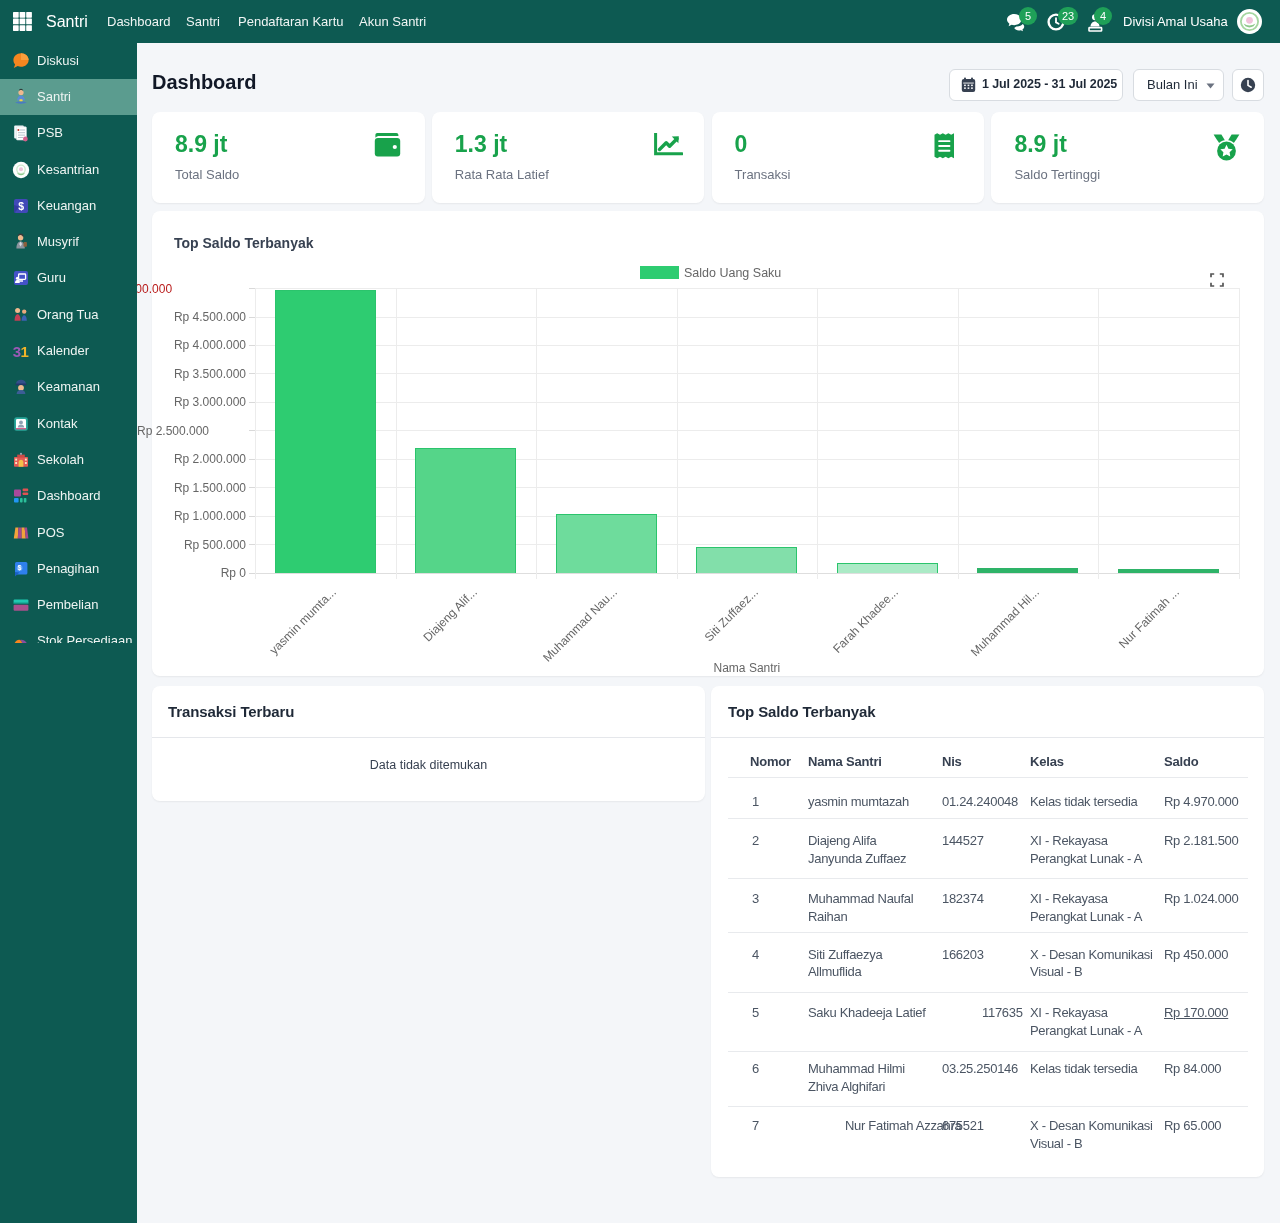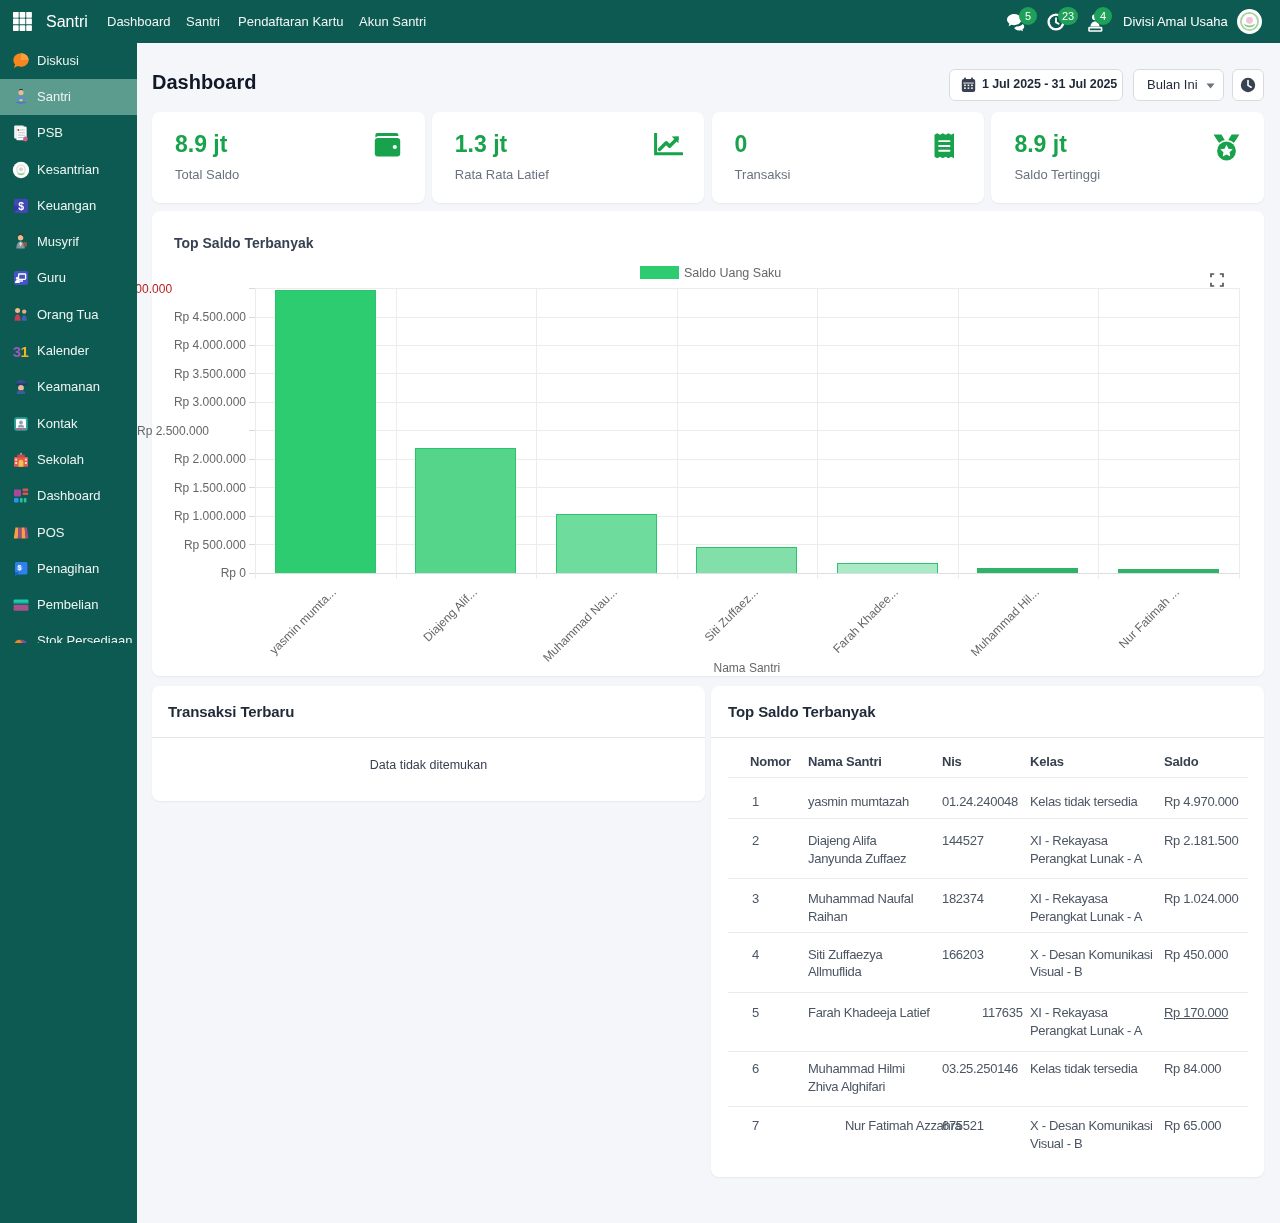--- a/index.html
+++ b/index.html
@@ -360,21 +360,21 @@
 <div class="abs" style="left:727.5px;top:932.4px;width:520.0px;height:1px;background:#e8eaed;"></div>
 <div class="abs" style="left:752px;top:946.5px;font-size:13px;letter-spacing:-0.3px;color:#4b5563;white-space:nowrap;">4</div>
 <div class="abs" style="left:808px;top:946.5px;font-size:13px;letter-spacing:-0.3px;color:#4b5563;white-space:nowrap;">Siti Zuffaezya</div>
 <div class="abs" style="left:808px;top:964.0px;font-size:13px;letter-spacing:-0.3px;color:#4b5563;white-space:nowrap;">Allmuflida</div>
 <div class="abs" style="left:942px;top:946.5px;font-size:13px;letter-spacing:-0.3px;color:#4b5563;white-space:nowrap;">166203</div>
 <div class="abs" style="left:1030px;top:946.5px;font-size:13px;letter-spacing:-0.3px;color:#4b5563;white-space:nowrap;">X - Desan Komunikasi</div>
 <div class="abs" style="left:1030px;top:964.0px;font-size:13px;letter-spacing:-0.3px;color:#4b5563;white-space:nowrap;">Visual - B</div>
 <div class="abs" style="left:1164px;top:946.5px;font-size:13px;letter-spacing:-0.3px;color:#4b5563;white-space:nowrap;">Rp 450.000</div>
 <div class="abs" style="left:727.5px;top:991.7px;width:520.0px;height:1px;background:#e8eaed;"></div>
 <div class="abs" style="left:752px;top:1005px;font-size:13px;letter-spacing:-0.3px;color:#4b5563;white-space:nowrap;">5</div>
-<div class="abs" style="left:808px;top:1005px;font-size:13px;letter-spacing:-0.3px;color:#4b5563;white-space:nowrap;">Farah Khadeeja Latief</div>
+<div class="abs" style="left:808px;top:1005px;font-size:13px;letter-spacing:-0.3px;color:#4b5563;white-space:nowrap;">Saku Khadeeja Latief</div>
 <div class="abs" style="left:942px;top:1005px;font-size:13px;letter-spacing:-0.3px;color:#4b5563;white-space:nowrap;margin-left:40px;">117635</div>
 <div class="abs" style="left:1030px;top:1005px;font-size:13px;letter-spacing:-0.3px;color:#4b5563;white-space:nowrap;">XI - Rekayasa</div>
 <div class="abs" style="left:1030px;top:1022.5px;font-size:13px;letter-spacing:-0.3px;color:#4b5563;white-space:nowrap;">Perangkat Lunak - A</div>
 <div class="abs" style="left:1164px;top:1005px;font-size:13px;letter-spacing:-0.3px;color:#4b5563;white-space:nowrap;text-decoration:underline;">Rp 170.000</div>
 <div class="abs" style="left:727.5px;top:1050.6px;width:520.0px;height:1px;background:#e8eaed;"></div>
 <div class="abs" style="left:752px;top:1061px;font-size:13px;letter-spacing:-0.3px;color:#4b5563;white-space:nowrap;">6</div>
 <div class="abs" style="left:808px;top:1061px;font-size:13px;letter-spacing:-0.3px;color:#4b5563;white-space:nowrap;">Muhammad Hilmi</div>
 <div class="abs" style="left:808px;top:1078.5px;font-size:13px;letter-spacing:-0.3px;color:#4b5563;white-space:nowrap;">Zhiva Alghifari</div>
 <div class="abs" style="left:942px;top:1061px;font-size:13px;letter-spacing:-0.3px;color:#4b5563;white-space:nowrap;">03.25.250146</div>
 <div class="abs" style="left:1030px;top:1061px;font-size:13px;letter-spacing:-0.3px;color:#4b5563;white-space:nowrap;">Kelas tidak tersedia</div>

